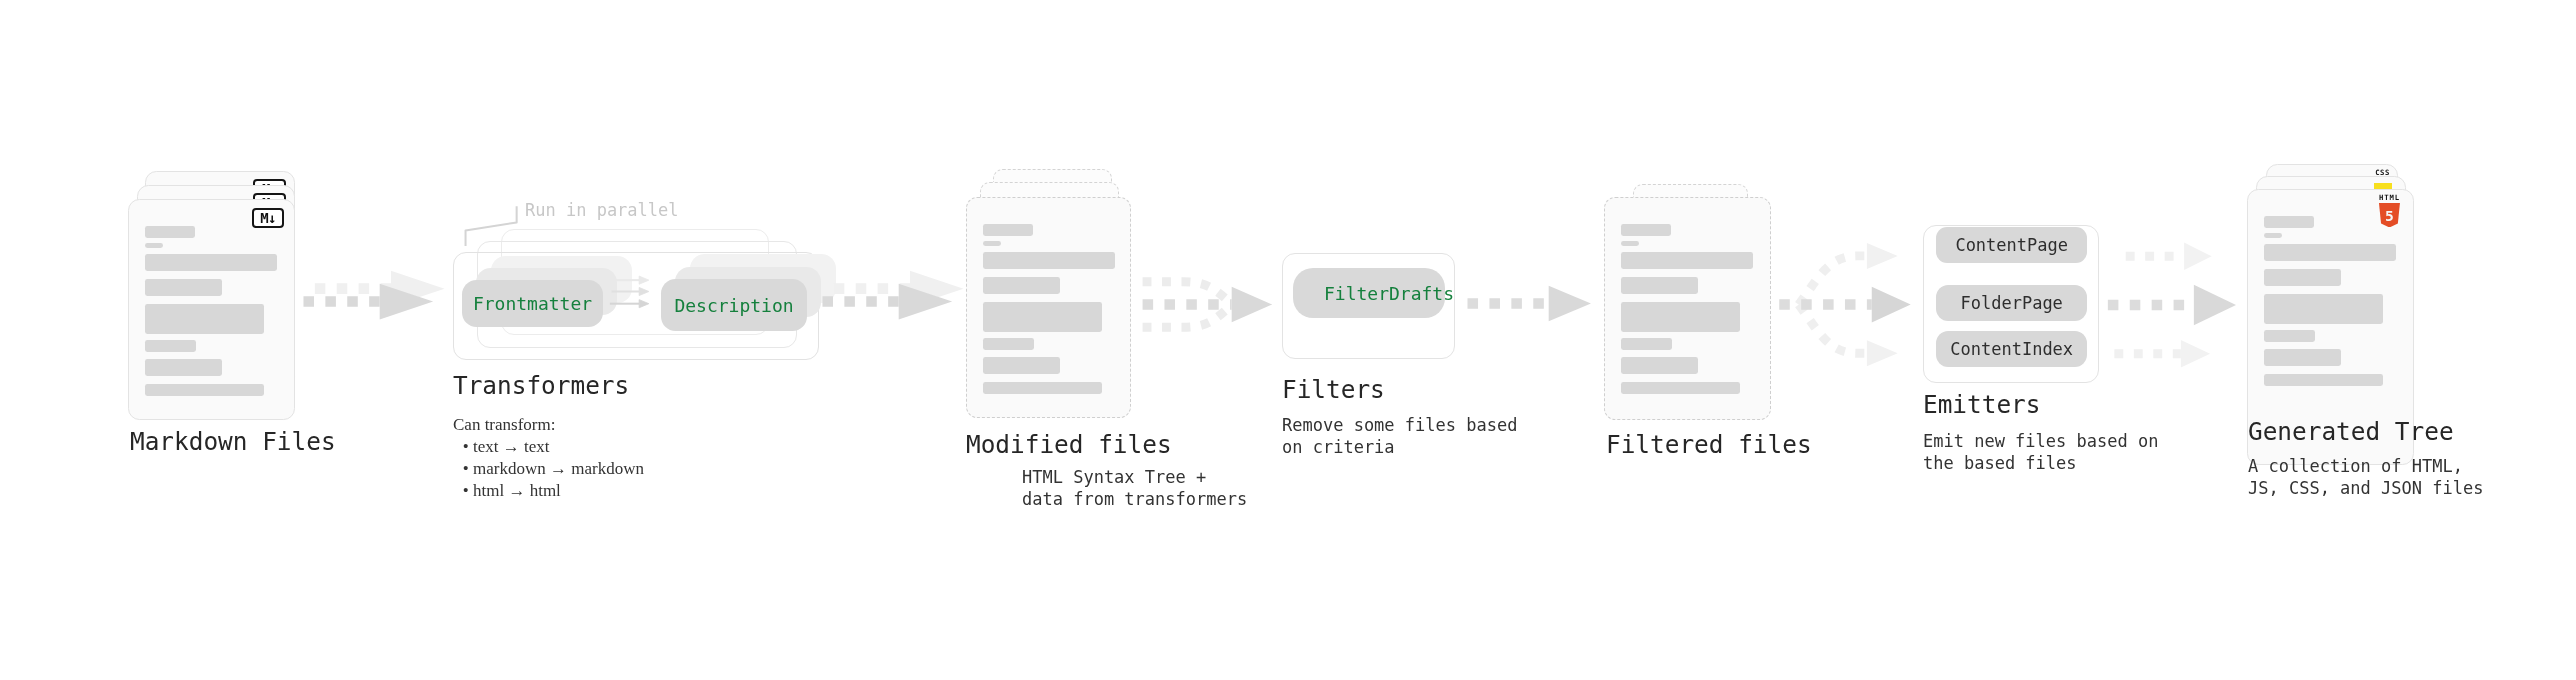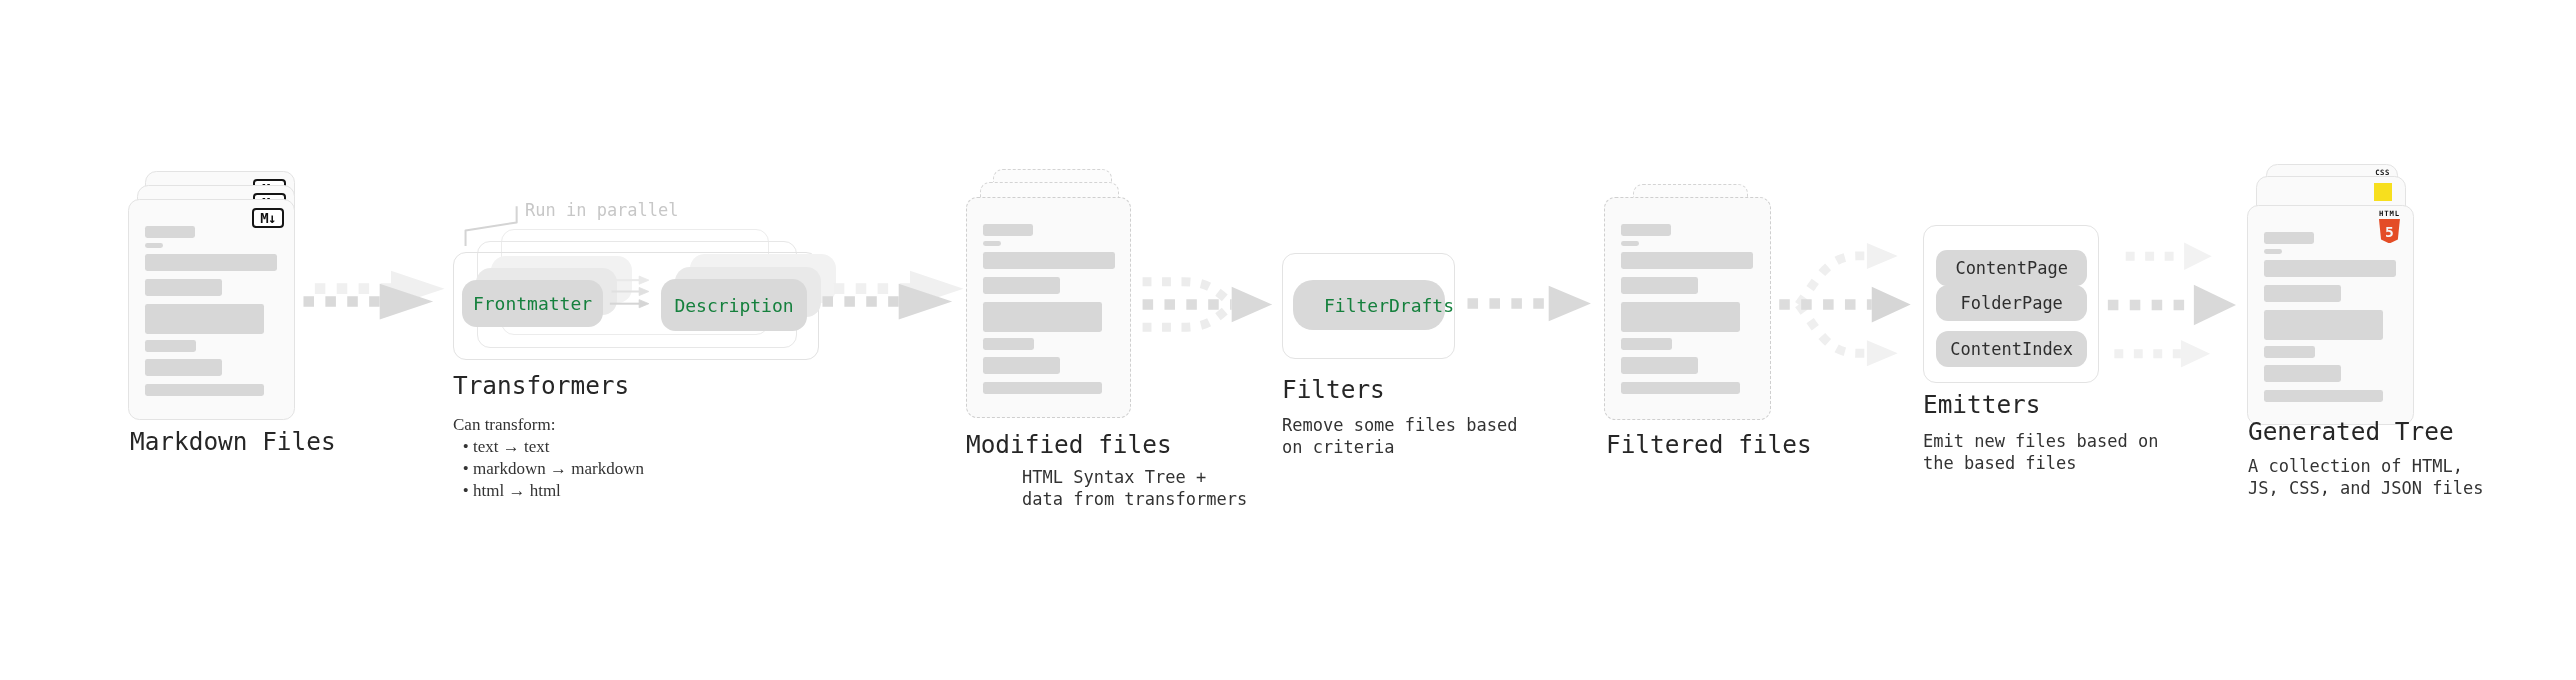--- a/index.html
+++ b/index.html
@@ -155,21 +155,21 @@
   </div>
 
   <svg style="left:1136px;top:264px;" width="146" height="81" viewBox="0 0 180 100">
     <path d="M 8,22 H 58 C 84,22 94,28 112,44" fill="none" stroke="#ececec" stroke-width="11" stroke-dasharray="11 13"></path>
     <path d="M 8,78 H 58 C 84,78 94,72 112,56" fill="none" stroke="#ececec" stroke-width="11" stroke-dasharray="11 13"></path>
     <line x1="8" y1="50" x2="118" y2="50" stroke="#dcdcdc" stroke-width="13" stroke-dasharray="13 14"></line>
     <polygon points="118,28 168,50 118,72" fill="#d9d9d9"></polygon>
   </svg>
 
   <div class="panel" style="left:1282px;top:253px;width:173px;height:106px;"></div>
-  <div class="pill" style="left:1293px;top:280px;width:152px;height:50px;border-radius:20px;padding-left:40px;">FilterDrafts</div>
+  <div class="pill" style="left:1293px;top:268px;width:152px;height:50px;border-radius:20px;padding-left:40px;">FilterDrafts</div>
   <div class="stage-label" style="left:1282px;top:375px;">Filters</div>
   <div class="desc" style="left:1282px;top:414px;">
     <div>Remove some files based</div>
     <div>on criteria</div>
   </div>
 
   <svg style="left:1461px;top:275px;" width="134" height="57" viewBox="0 0 165 70">
     <line x1="8" y1="35" x2="108" y2="35" stroke="#dcdcdc" stroke-width="13" stroke-dasharray="13 14"></line>
     <polygon points="108,13 160,35 108,57" fill="#d9d9d9"></polygon>
   </svg>
@@ -190,21 +190,21 @@
   <svg style="left:1776px;top:238px;" width="142" height="134" viewBox="0 0 175 165">
     <path d="M 28,82 C 52,50 64,22 100,22 H 112" fill="none" stroke="#efefef" stroke-width="11" stroke-dasharray="11 13"></path>
     <polygon points="112,6 150,22 112,38" fill="#f1f1f1"></polygon>
     <path d="M 28,82 C 52,114 64,142 100,142 H 112" fill="none" stroke="#efefef" stroke-width="11" stroke-dasharray="11 13"></path>
     <polygon points="112,126 150,142 112,158" fill="#f1f1f1"></polygon>
     <line x1="4" y1="82" x2="118" y2="82" stroke="#dcdcdc" stroke-width="13" stroke-dasharray="13 14"></line>
     <polygon points="118,60 166,82 118,104" fill="#d6d6d6"></polygon>
   </svg>
 
   <div class="panel" style="left:1923px;top:225px;width:176px;height:158px;">
-    <div class="em-pill" style="top:24px;border-radius:11px;">ContentPage</div>
+    <div class="em-pill" style="top:1px;border-radius:11px;">ContentPage</div>
     <div class="em-pill" style="top:59px;">FolderPage</div>
     <div class="em-pill" style="top:105px;">ContentIndex</div>
   </div>
   <div class="stage-label" style="left:1923px;top:390px;">Emitters</div>
   <div class="desc" style="left:1923px;top:430px;">
     <div>Emit new files based on</div>
     <div>the based files</div>
   </div>
 
   <svg style="left:2103px;top:236px;" width="146" height="138" viewBox="0 0 180 170">
@@ -219,21 +219,21 @@
   <div>
     <div class="file-card" style="left:2266px;top:164px;width:132px;height:49px;">
       <div class="css-icon" style="right:7.3px;top:4.1px;">
         <div class="css-word">CSS</div>
         <div class="css-bar"></div>
       </div>
     </div>
     <div class="file-card" style="left:2256px;top:176px;width:150px;height:49px;">
       <div class="js-icon" style="right:13px;top:5.7px;"></div>
     </div>
-    <div class="file-card" style="left:2247px;top:189px;width:167px;height:220px;margin-top:16px;">
+    <div class="file-card" style="left:2247px;top:189px;width:167px;height:276px;">
       <div class="html5-icon" style="right:7.3px;top:4.1px;">
         <div class="html5-word">HTML</div>
         <div class="html5-shield">
             <span>5</span>
           </div>
       </div>
       <i class="bar b1"></i>
         <i class="bar b2"></i>
         <i class="bar b3"></i>
         <i class="bar b4"></i>

